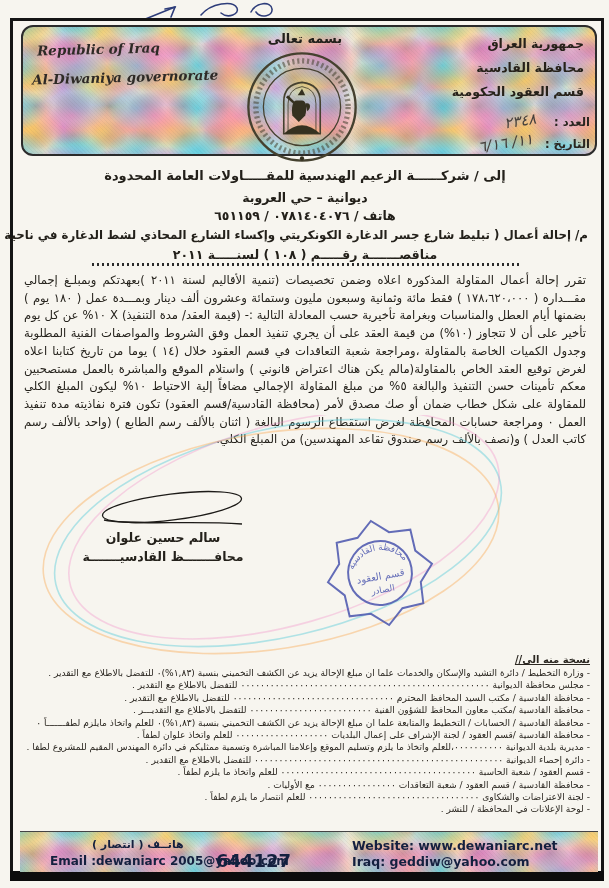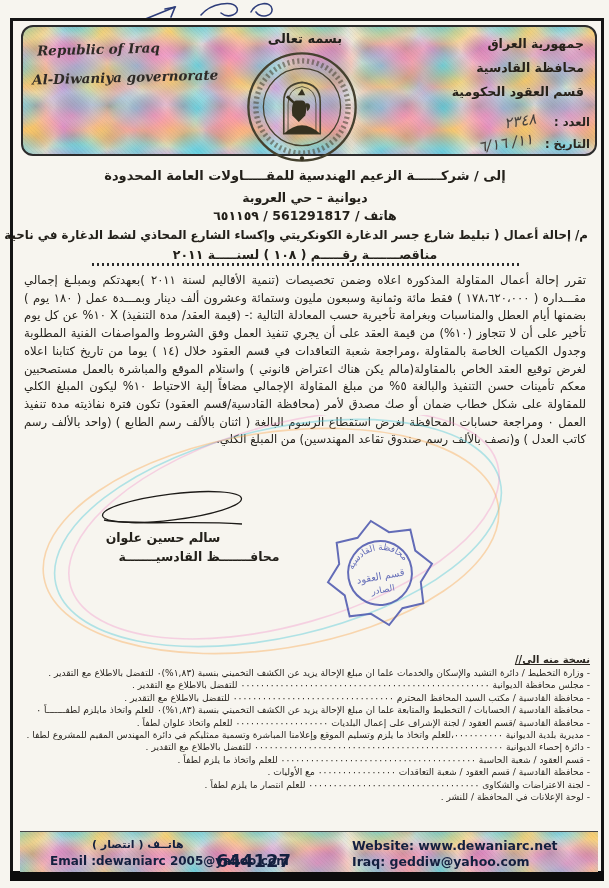--- a/index.html
+++ b/index.html
@@ -29,21 +29,21 @@
   .ar-head div{margin-bottom:9px;font-size:12.5px;}
   .num-row{position:absolute;direction:rtl;font-size:11.5px;font-weight:bold;color:#2a2620;}
   .hand{display:inline-block;font-style:italic;transform:rotate(-9deg);color:#45403c;font-size:15px;letter-spacing:2px;font-weight:normal;direction:ltr;}
   .center-line{position:absolute;left:60px;width:490px;text-align:center;direction:rtl;font-weight:bold;color:#23201a;}
   .subject{position:absolute;left:22px;width:566px;direction:rtl;text-align:right;font-weight:bold;font-size:11.8px;color:#23201a;white-space:nowrap;}
   .dotted-rule{position:absolute;left:92px;top:263px;width:428px;height:3px;
     background:repeating-linear-gradient(90deg,#2c2c2c 0 2px,transparent 2px 5px);}
   .body-par{position:absolute;left:24px;top:272px;width:562px;direction:rtl;text-align:justify;font-size:11.6px;line-height:17.7px;color:#25221c;}
   .closing{position:absolute;left:95px;top:455px;width:420px;text-align:center;direction:rtl;font-weight:bold;font-size:13px;color:#1f1c17;}
   .sig-name{position:absolute;left:58px;top:530px;width:210px;text-align:center;direction:rtl;font-weight:bold;font-size:12.5px;color:#24211b;}
-  .sig-title{position:absolute;left:58px;top:549px;width:210px;text-align:center;direction:rtl;font-weight:bold;font-size:12.5px;color:#24211b;padding-left:36px;}
+  .sig-title{position:absolute;left:58px;top:549px;width:210px;text-align:center;direction:rtl;font-weight:bold;font-size:12.5px;color:#24211b;}
   .copies{position:absolute;left:24px;top:654px;width:566px;direction:rtl;color:#2b2721;}
   .copies-heading{font-weight:bold;font-size:10px;text-decoration:underline;margin-bottom:2px;}
   .copy-row{font-size:9.1px;line-height:12.4px;white-space:nowrap;overflow:hidden;}
   .footer-band{position:absolute;left:20px;top:831px;width:578px;height:40px;border-top:1.5px solid #444;}
   .footer-band span{position:absolute;font-weight:bold;color:#14203f;}
   .svg-abs{position:absolute;pointer-events:none;}
   .stamp-star{opacity:.85;transform:rotate(-10deg);}
 </style>
 </head>
 <body>
@@ -96,21 +96,21 @@
     <span>العدد :</span>
     <span class="hand" style="margin-right:14px;">٢٣٤٨</span>
   </div>
   <div class="num-row" style="left:428px;top:134px;width:162px;">
     <span>التاريخ :</span>
     <span class="hand" style="margin-right:8px;">١١/ ٦/١٦</span>
   </div>
 
   <div class="center-line" style="top:190px;font-size:12.5px;">ديوانية – حي العروبة</div>
   <div class="center-line" style="top:168px;font-size:13px;">إلى / شركــــــة الزعيم الهندسية  للمقـــــاولات العامة المحدودة</div>
-  <div class="center-line" style="top:208px;font-size:12.5px;">هاتف / 561291817 / ٦٥١١٥٩</div>
+  <div class="center-line" style="top:208px;font-size:12.5px;">هاتف / ٠٧٨١٤٠٤٠٧٦ / ٦٥١١٥٩</div>
 
   <div class="subject" style="top:228px;">م/ إحالة أعمال ( تبليط شارع جسر الدغارة الكونكريتي وإكساء الشارع المحاذي لشط الدغارة في ناحية الدغارة )</div>
   <div class="center-line" style="top:247px;font-size:12.5px;">مناقصـــــــة رقـــــم ( ١٠٨ ) لسنـــــة ٢٠١١</div>
   <div class="dotted-rule"></div>
 
   <div class="body-par">تقرر إحالة أعمال المقاولة المذكورة اعلاه وضمن تخصيصات (تنمية الأقاليم لسنة ٢٠١١ )بعهدتكم وبمبلـغ إجمالي مقـــداره ( ١٧٨،٦٢٠،٠٠٠ ) فقط مائة وثمانية وسبعون مليون وستمائة وعشرون ألف دينار وبمـــدة عمل ( ١٨٠ يوم ) بضمنها أيام العطل والمناسبات وبغرامة تأخيرية حسب المعادلة التالية :- (قيمة العقد/ مدة التنفيذ) X ١٠% عن كل يوم تأخير على أن لا تتجاوز (١٠%) من قيمة العقد على أن يجري تنفيذ العمل وفق الشروط والمواصفات الفنية المطلوبة وجدول الكميات الخاصة بالمقاولة ،ومراجعة شعبة التعاقدات في قسم العقود خلال (١٤ ) يوما من تاريخ كتابنا اعلاه لغرض توقيع العقد الخاص بالمقاولة(مالم يكن هناك اعتراض قانوني ) واستلام الموقع والمباشرة بالعمل مستصحبين معكم تأمينات حسن التنفيذ والبالغة ٥% من مبلغ المقاولة الإجمالي مضافاً إلية الاحتياط ١٠% ليكون المبلغ الكلي للمقاولة على شكل خطاب ضمان أو صك مصدق لأمر (محافظة القادسية/قسم العقود) تكون فترة نفاذيته مدة تنفيذ العمل ۰ ومراجعة حسابات المحافظة لغرض استقطاع الرسوم البالغة ( اثنان بالألف رسم الطابع ) (واحد بالألف رسم كاتب العدل ) و(نصف بالألف رسم صندوق تقاعد المهندسين) من المبلغ الكلي.</div>
 
 
   <svg class="svg-abs" style="left:28px;top:415px;" width="490" height="265" viewBox="0 0 490 265">
     <g fill="none" stroke-width="1.6">
@@ -143,20 +143,21 @@
       <text x="50" y="68" text-anchor="middle" font-size="8">الصادر</text>
     </g>
   </svg>
 
   <div class="copies">
     <div class="copies-heading">نسخة منه الى//</div>
     <div>
         <div class="copy-row">- وزارة التخطيط / دائرة التشيد والإسكان والخدمات  علما ان مبلغ الإحالة يزيد عن الكشف التخميني بنسبة (١,٨٣%)۰ للتفضل بالاطلاع مع التقدير .</div>
         <div class="copy-row">- مجلس محافظة الديوانية ۰۰۰۰۰۰۰۰۰۰۰۰۰۰۰۰۰۰۰۰۰۰۰۰۰۰۰۰۰۰۰۰۰۰۰۰۰۰۰۰۰۰۰۰۰۰۰۰۰۰۰ للتفضل بالاطلاع مع التقدير .</div>
         <div class="copy-row">- محافظة القادسية / مكتب السيد المحافظ المحترم ۰۰۰۰۰۰۰۰۰۰۰۰۰۰۰۰۰۰۰۰۰۰۰۰۰۰۰۰۰۰۰۰۰ للتفضل بالاطلاع مع التقدير .</div>
+        <div class="copy-row">- محافظة القادسية /مكتب معاون المحافظ للشؤون الفنية ۰۰۰۰۰۰۰۰۰۰۰۰۰۰۰۰۰۰۰۰۰۰۰۰۰ للتفضل بالاطلاع مع التقديـــر .</div>
         <div class="copy-row">- محافظة القادسية / الحسابات / التخطيط والمتابعة علما ان مبلغ الإحالة يزيد عن الكشف التخميني بنسبة (١,٨٣%)۰ للعلم واتخاذ مايلزم لطفـــــــاً ۰</div>
         <div class="copy-row">- محافظة القادسية /قسم العقود / لجنة الإشراف على إعمال البلديات ۰۰۰۰۰۰۰۰۰۰۰۰۰۰۰۰۰۰۰ للعلم واتخاذ علوان لطفاً .</div>
         <div class="copy-row">- مديرية بلدية الديوانية ۰۰۰۰۰۰۰۰۰۰،للعلم واتخاذ ما يلزم وتسليم الموقع وإعلامنا المباشرة وتسمية ممثليكم في دائرة المهندس المقيم للمشروع لطفا .</div>
         <div class="copy-row">- دائرة إحصاء الديوانية ۰۰۰۰۰۰۰۰۰۰۰۰۰۰۰۰۰۰۰۰۰۰۰۰۰۰۰۰۰۰۰۰۰۰۰۰۰۰۰۰۰۰۰۰۰۰۰۰۰۰۰ للتفضل بالاطلاع مع التقدير .</div>
         <div class="copy-row">- قسم العقود / شعبة الحاسبة ۰۰۰۰۰۰۰۰۰۰۰۰۰۰۰۰۰۰۰۰۰۰۰۰۰۰۰۰۰۰۰۰۰۰۰۰۰۰۰۰ للعلم واتخاذ ما يلزم لطفاً .</div>
         <div class="copy-row">- محافظة القادسية / قسم العقود / شعبة التعاقدات ۰۰۰۰۰۰۰۰۰۰۰۰۰۰۰۰ مع الأوليات .</div>
         <div class="copy-row">- لجنة الاعتراضات والشكاوى ۰۰۰۰۰۰۰۰۰۰۰۰۰۰۰۰۰۰۰۰۰۰۰۰۰۰۰۰۰۰۰۰۰۰۰ للعلم انتصار ما يلزم لطفاً .</div>
         <div class="copy-row">- لوحة الإعلانات في المحافظة / للنشر .</div>
       </div>
   </div>

